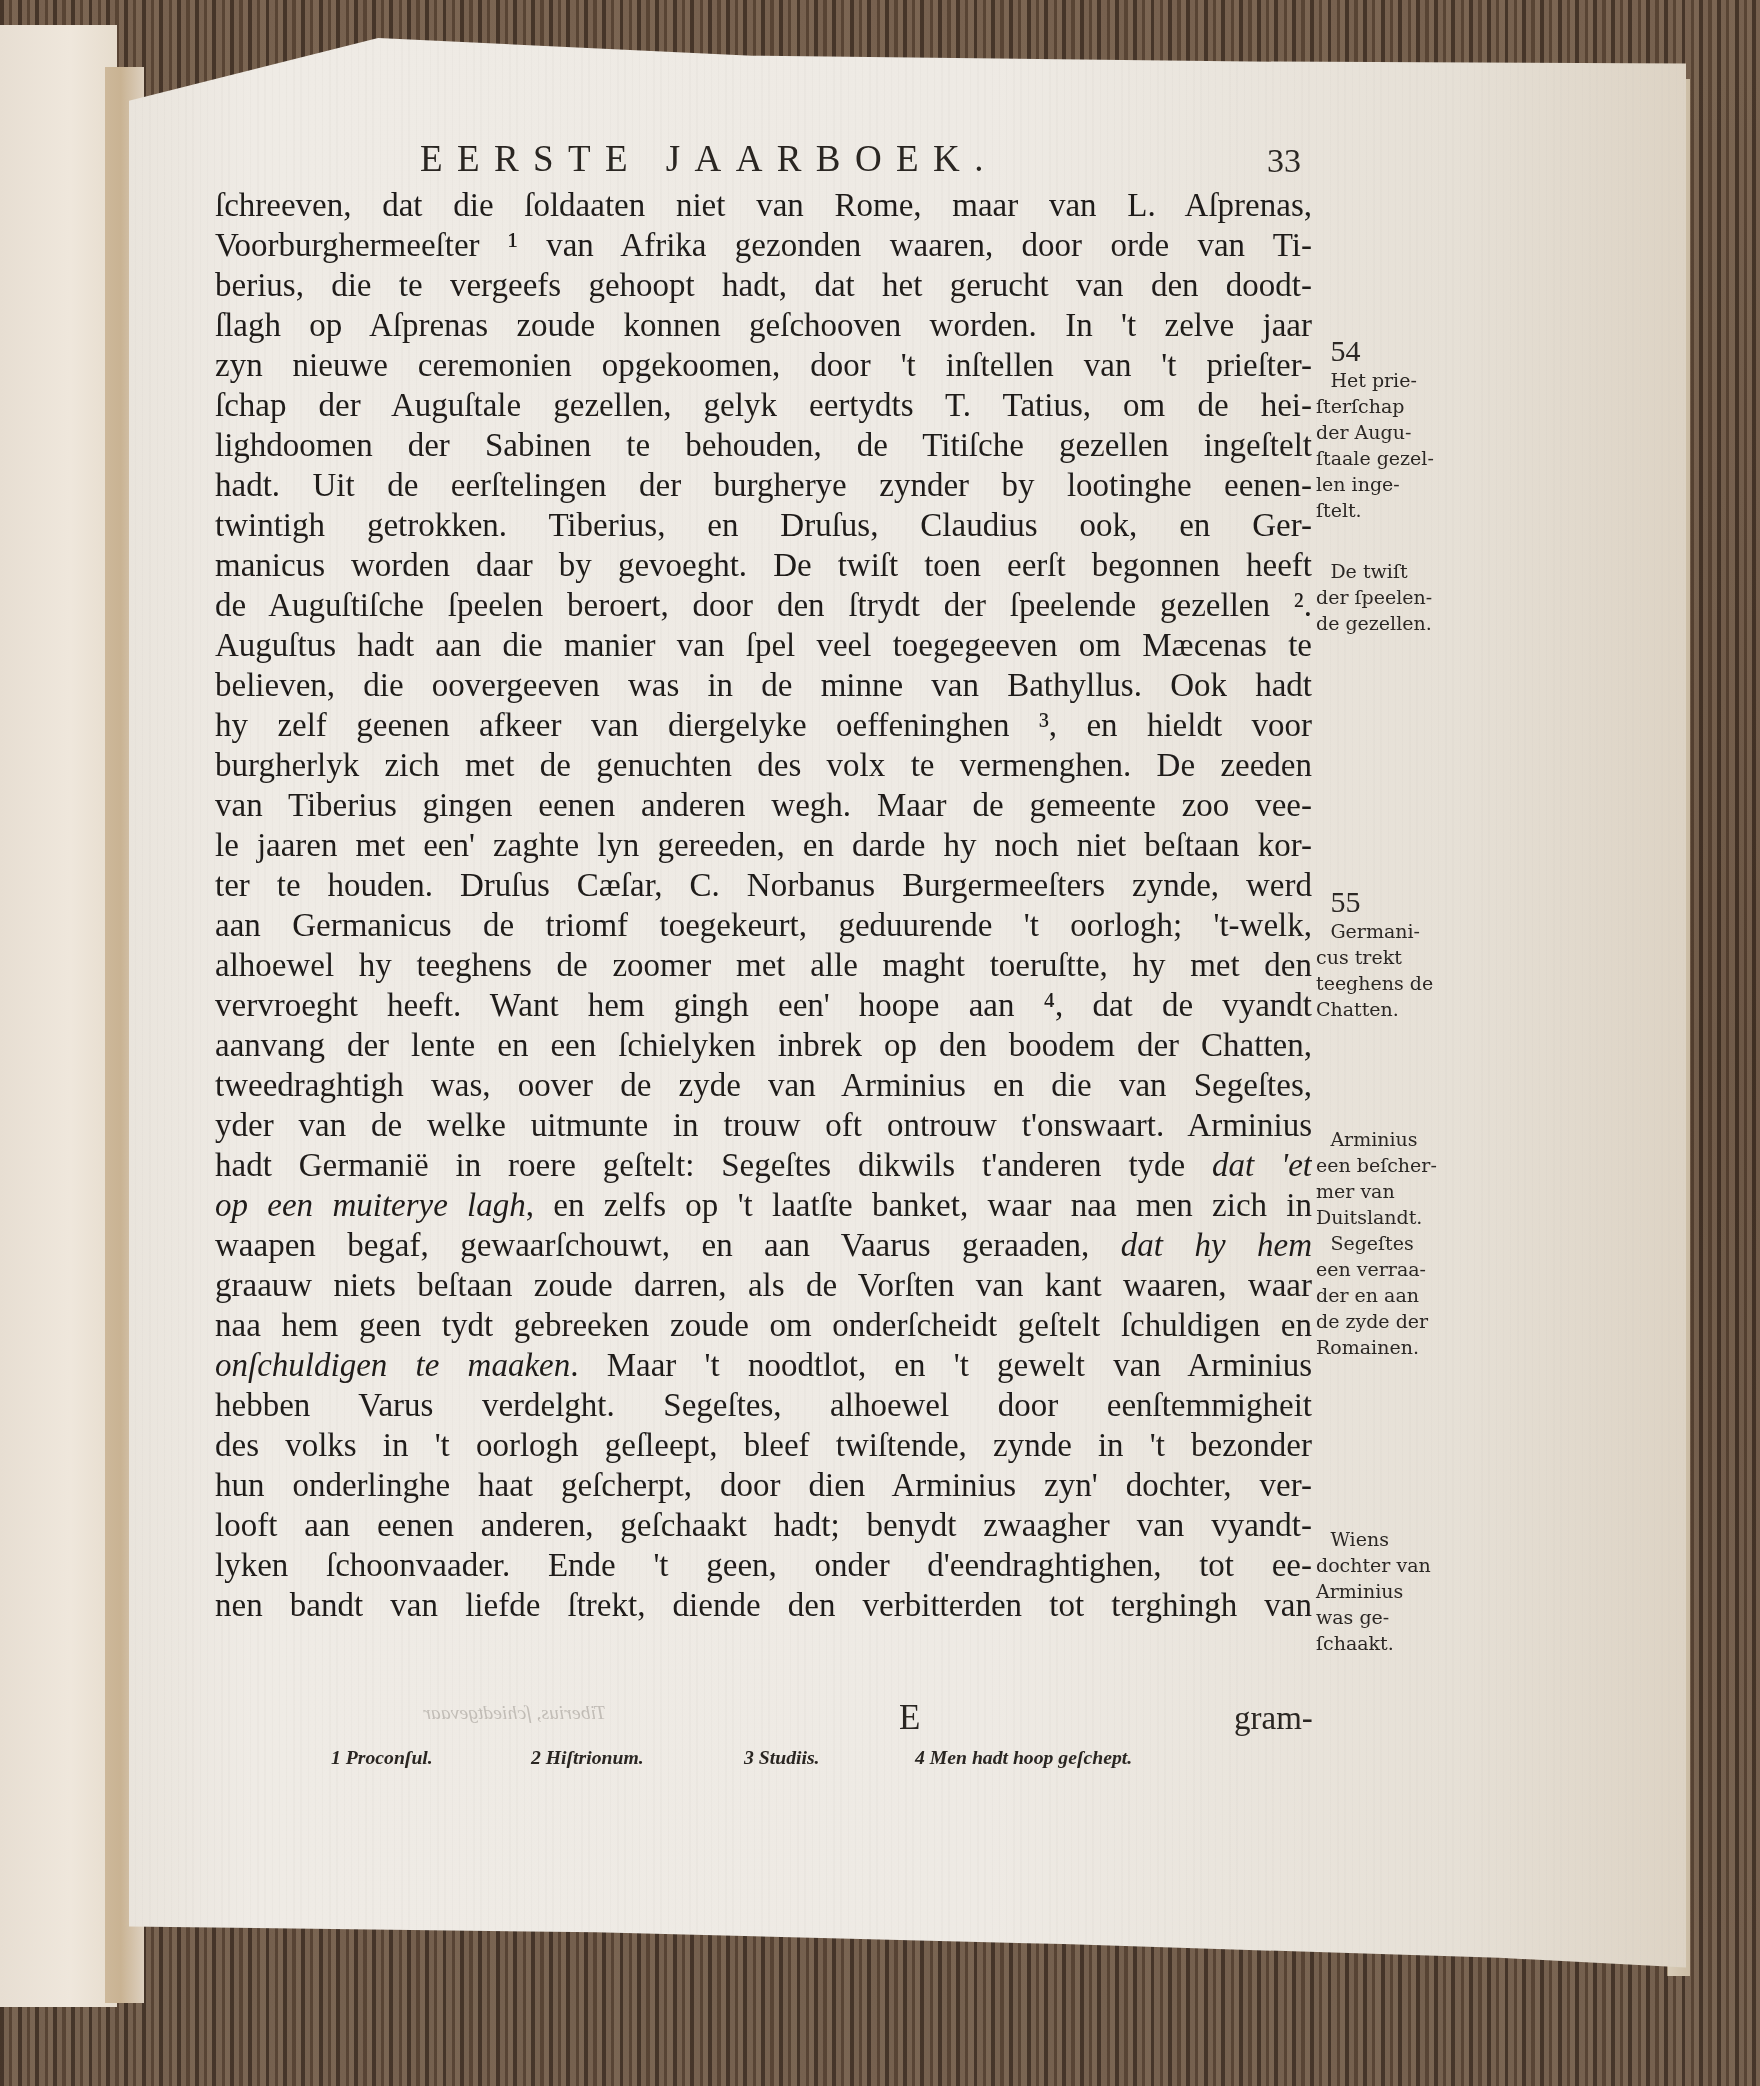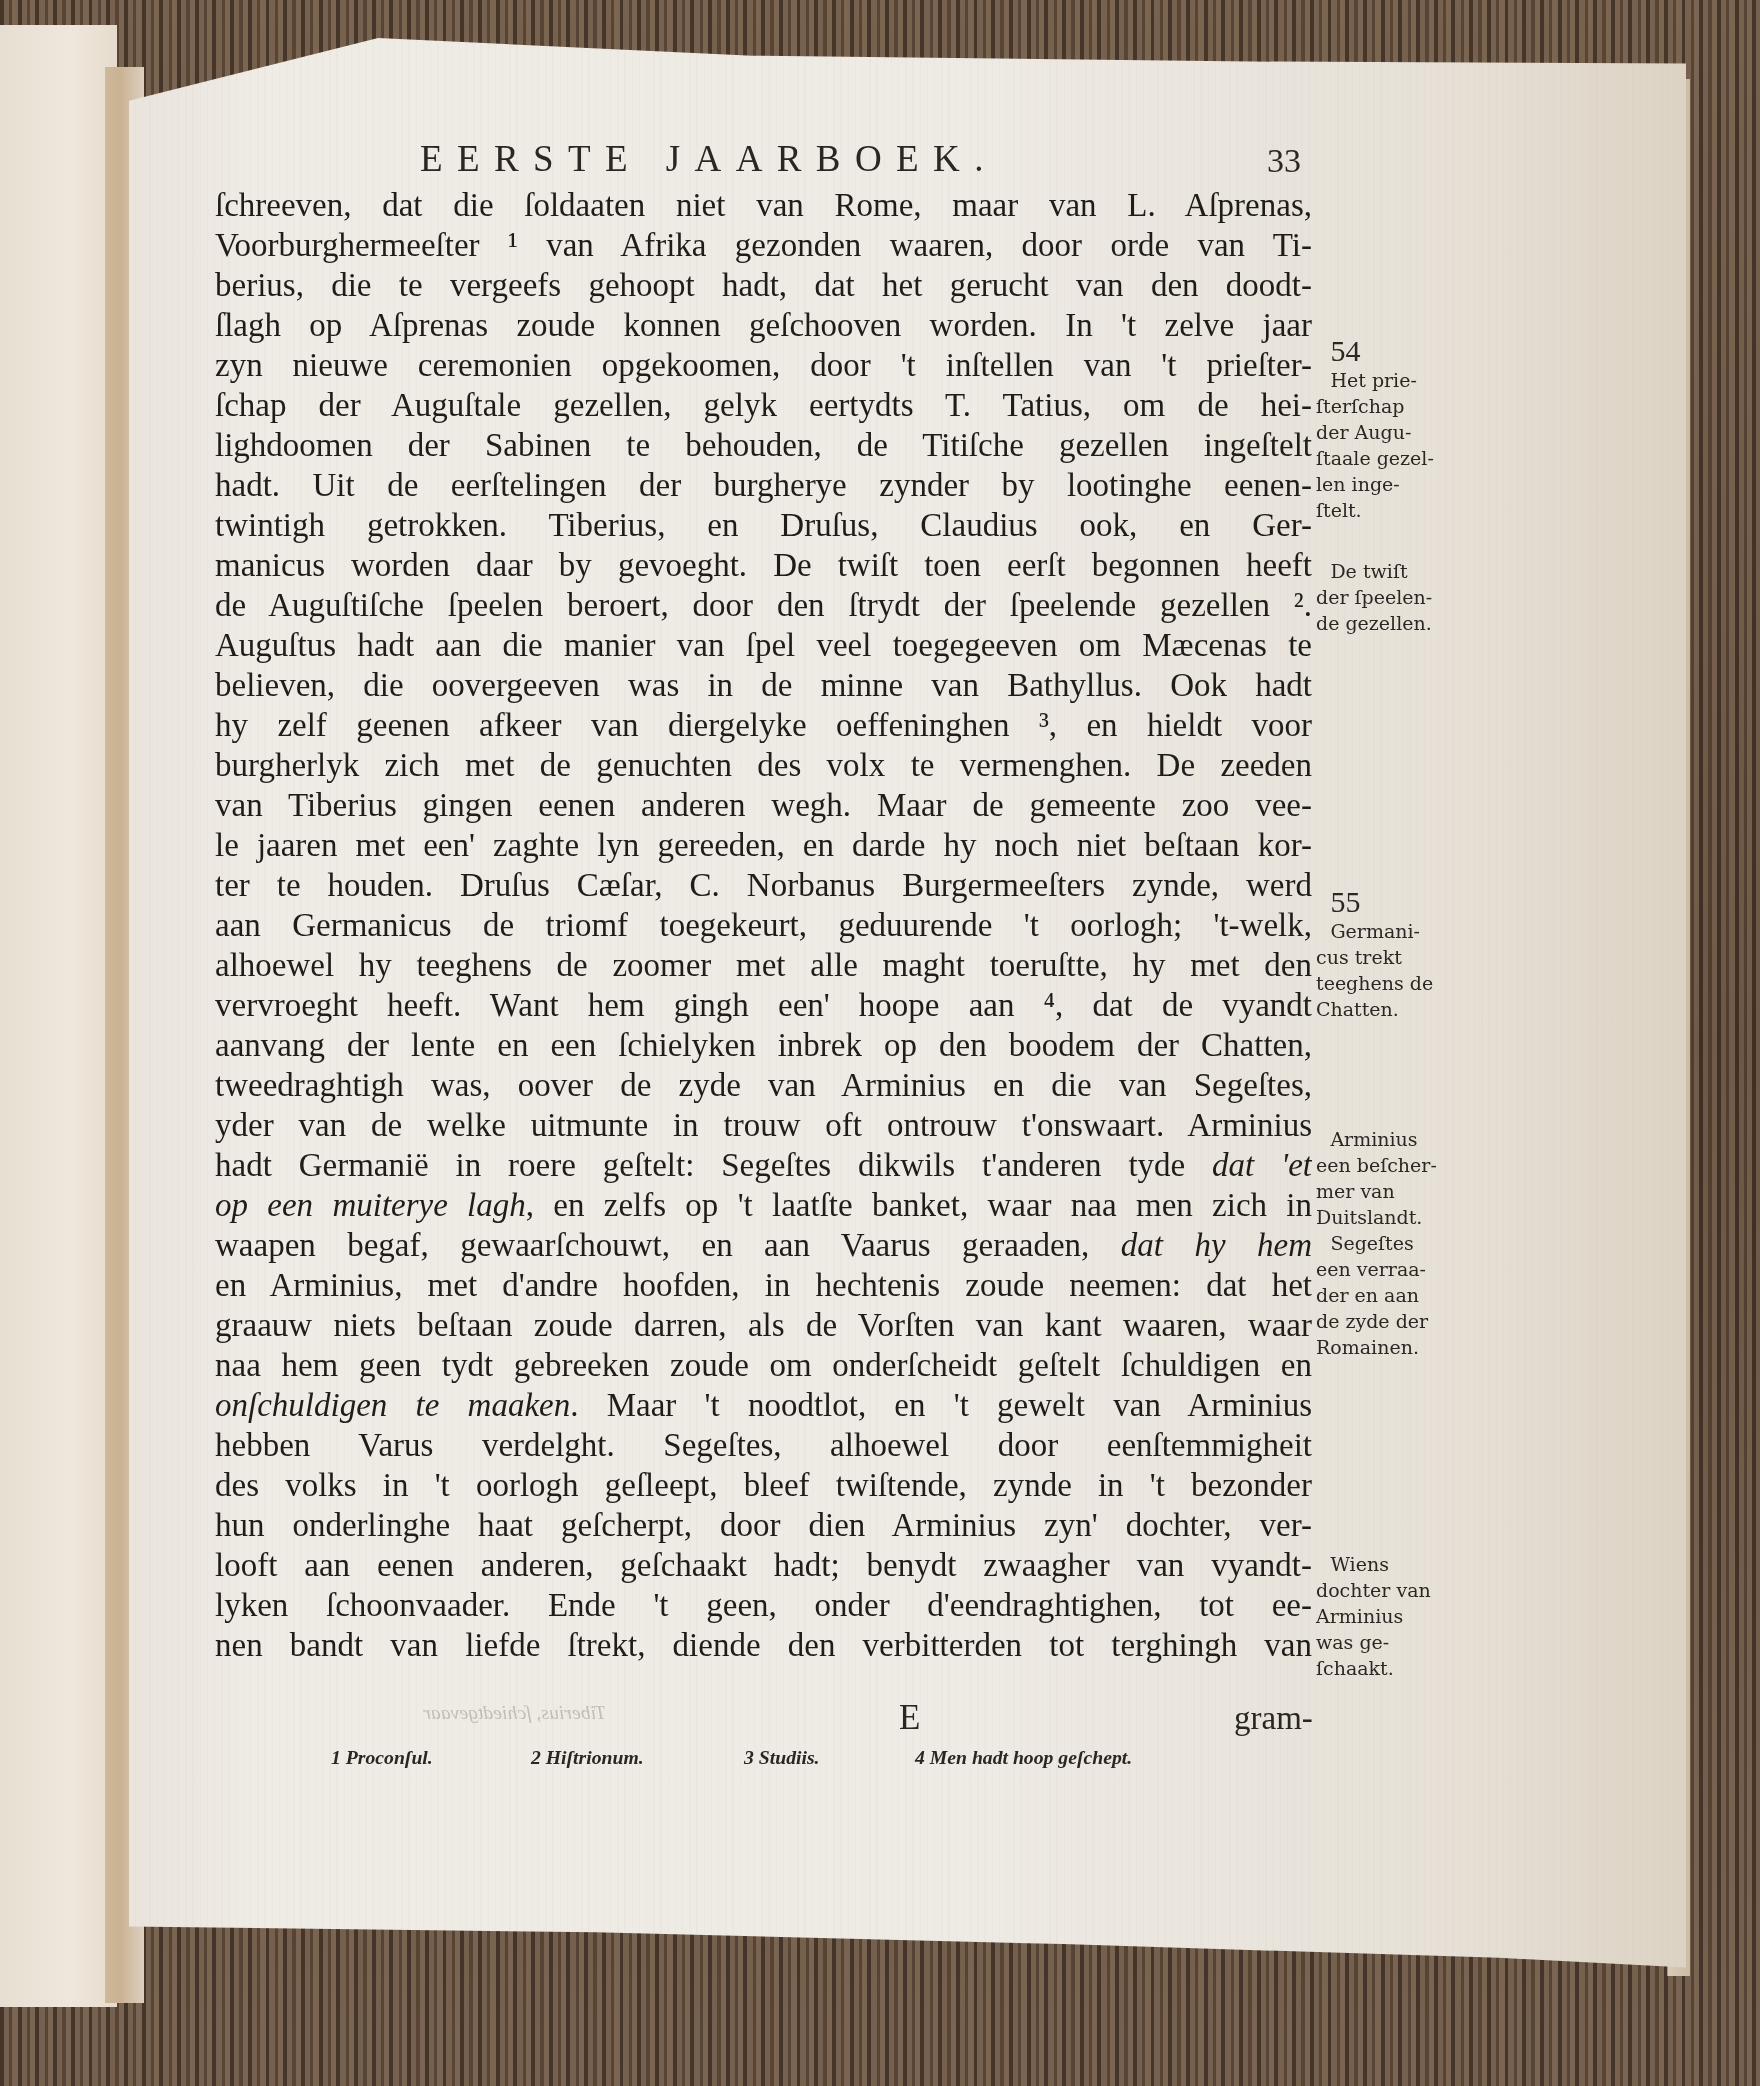--- a/index.html
+++ b/index.html
@@ -217,21 +217,20 @@
   <div class="line">ter te houden.    Druſus Cæſar, C. Norbanus Burgermeeſters zynde, werd</div>
   <div class="line">aan Germanicus de triomf toegekeurt, geduurende 't oorlogh; 't-welk,</div>
   <div class="line">alhoewel hy teeghens de zoomer met alle maght toeruſtte, hy met den</div>
   <div class="line">vervroeght heeft. Want hem gingh een' hoope aan ⁴, dat de vyandt</div>
   <div class="line">aanvang der lente en een ſchielyken inbrek op den boodem der Chatten,</div>
   <div class="line">tweedraghtigh was, oover de zyde van Arminius en die van Segeſtes,</div>
   <div class="line">yder van de welke uitmunte in trouw oft ontrouw t'onswaart. Arminius</div>
   <div class="line"><span>hadt Germanië in roere geſtelt: Segeſtes dikwils t'anderen tyde </span><span class="it">dat 'et</span></div>
   <div class="line"><span class="it">op een muiterye lagh</span><span>, en zelfs op 't laatſte banket, waar naa men zich in</span></div>
   <div class="line"><span>waapen begaf, gewaarſchouwt, en aan Vaarus geraaden, </span><span class="it">dat hy hem</span></div>
-  <div class="line it">en Arminius, met d'andre hoofden, in hechtenis zoude neemen: dat het</div>
   <div class="line it">graauw niets beſtaan zoude darren, als de Vorſten van kant waaren, waar</div>
   <div class="line it">naa hem geen tydt gebreeken zoude om onderſcheidt geſtelt ſchuldigen en</div>
   <div class="line"><span class="it">onſchuldigen te maaken</span><span>. Maar 't noodtlot, en 't gewelt van Arminius</span></div>
   <div class="line">hebben Varus verdelght. Segeſtes, alhoewel door eenſtemmigheit</div>
   <div class="line">des volks in 't oorlogh geſleept, bleef twiſtende, zynde in 't bezonder</div>
   <div class="line">hun onderlinghe haat geſcherpt, door dien Arminius zyn' dochter, ver-</div>
   <div class="line">looft aan eenen anderen, geſchaakt hadt; benydt zwaagher van vyandt-</div>
   <div class="line">lyken ſchoonvaader. Ende 't geen, onder d'eendraghtighen, tot ee-</div>
   <div class="line">nen bandt van liefde ſtrekt, diende den verbitterden tot terghingh van</div>
   <div class="line"></div>
@@ -267,21 +266,21 @@
     <div class="note-line">een beſcher-</div>
     <div class="note-line">mer van</div>
     <div class="note-line">Duitslandt.</div>
     <div class="note-line indent">Segeſtes</div>
     <div class="note-line">een verraa-</div>
     <div class="note-line">der en aan</div>
     <div class="note-line">de zyde der</div>
     <div class="note-line">Romainen.</div>
   </div>
 
-  <div class="note-block" style="top:1526px;margin-top:25px;">
+  <div class="note-block" style="top:1526px;">
     <div class="note-line indent">Wiens</div>
     <div class="note-line">dochter van</div>
     <div class="note-line">Arminius</div>
     <div class="note-line">was ge-</div>
     <div class="note-line">ſchaakt.</div>
   </div>
 </div>
 
 <div class="show-through">Tiberius, ſchiedtgevaar</div>
 <div class="signature">E</div>

